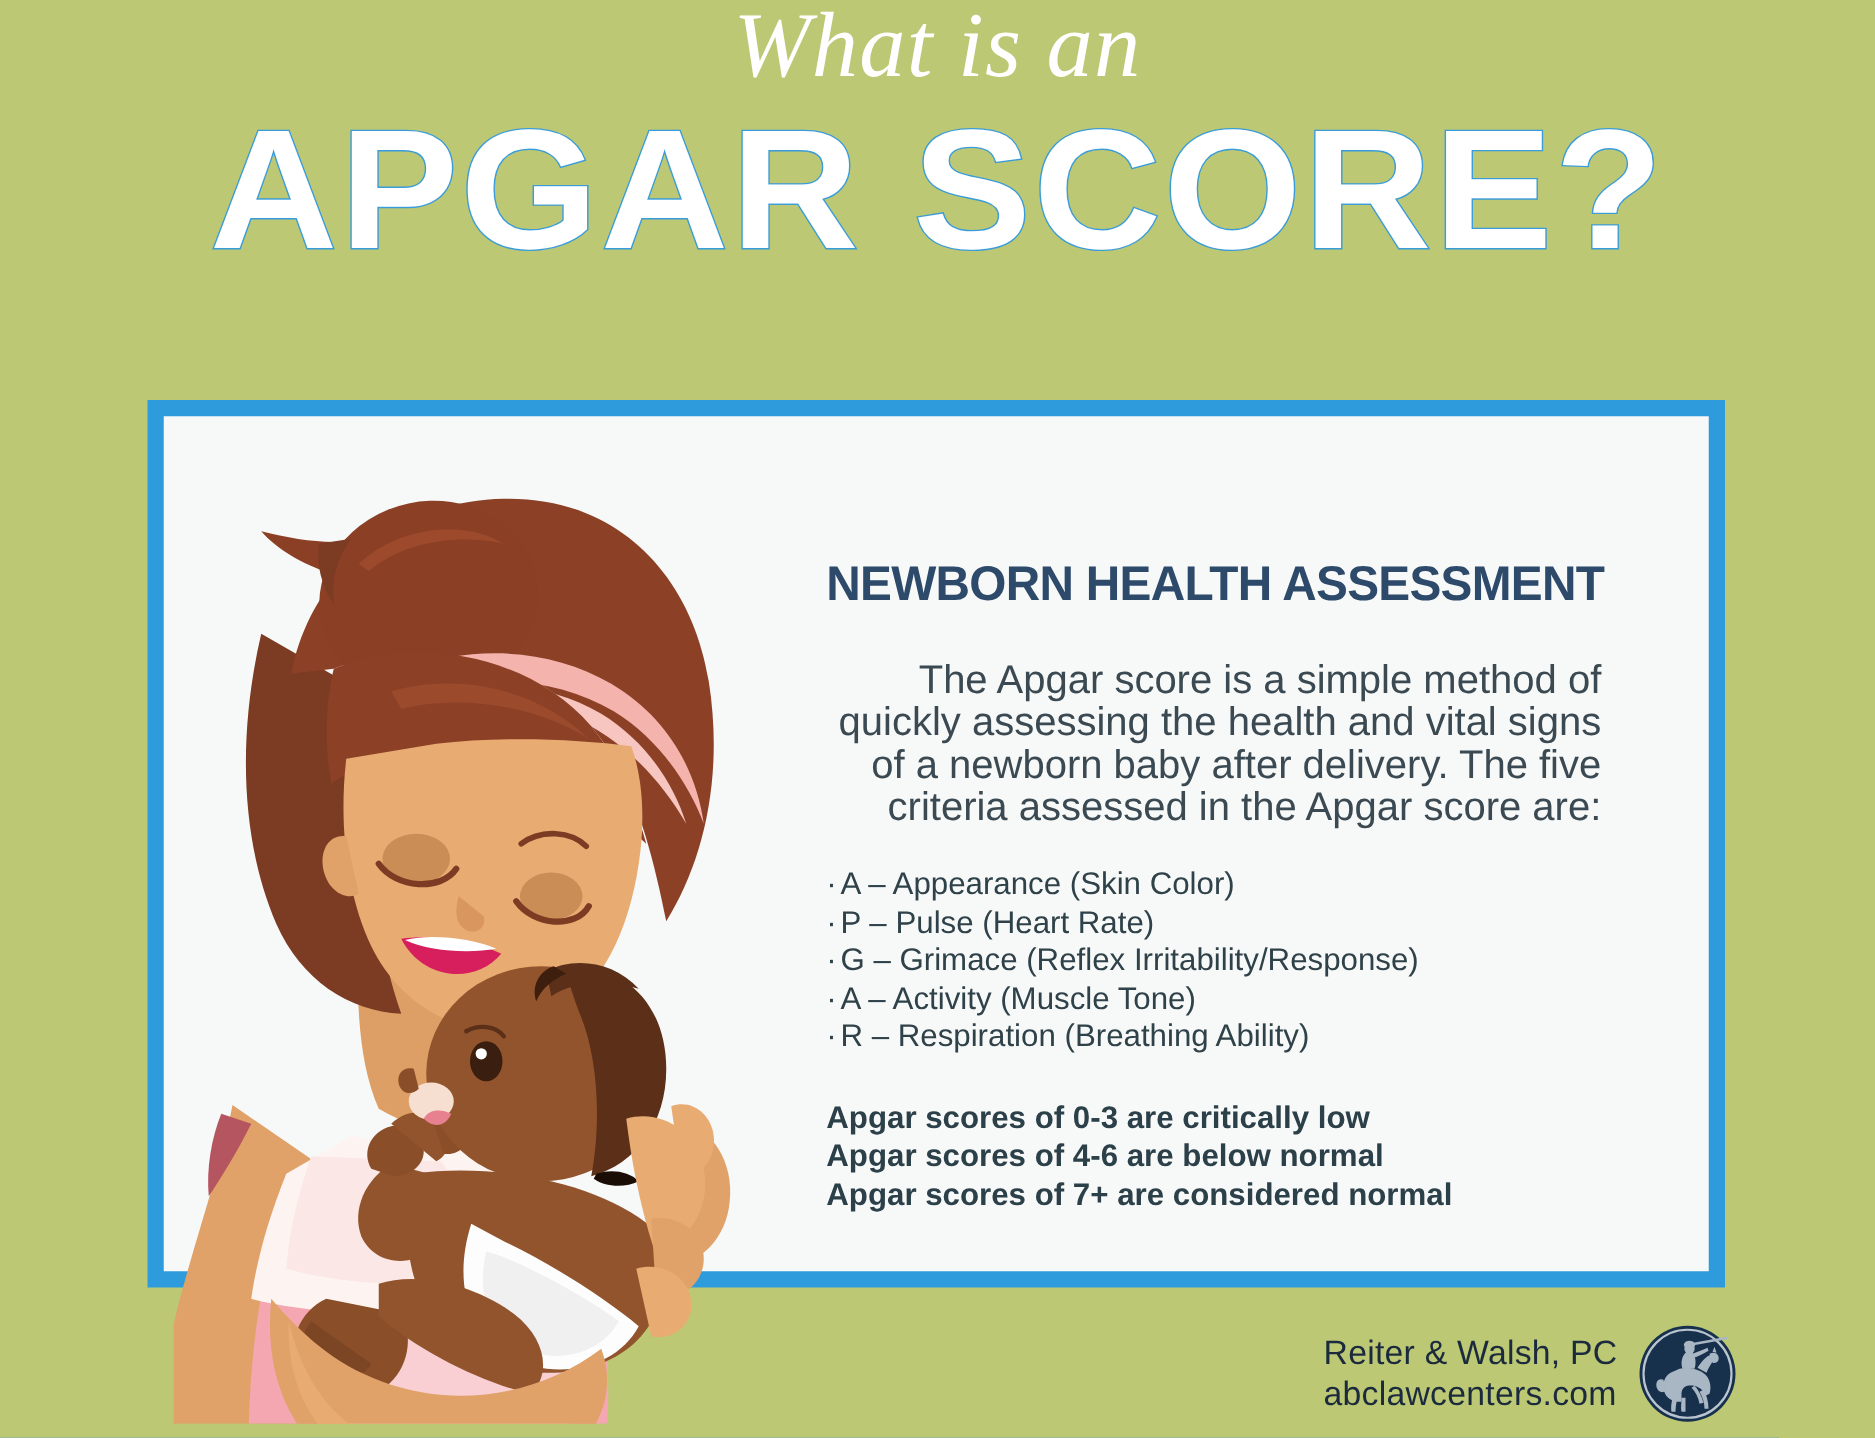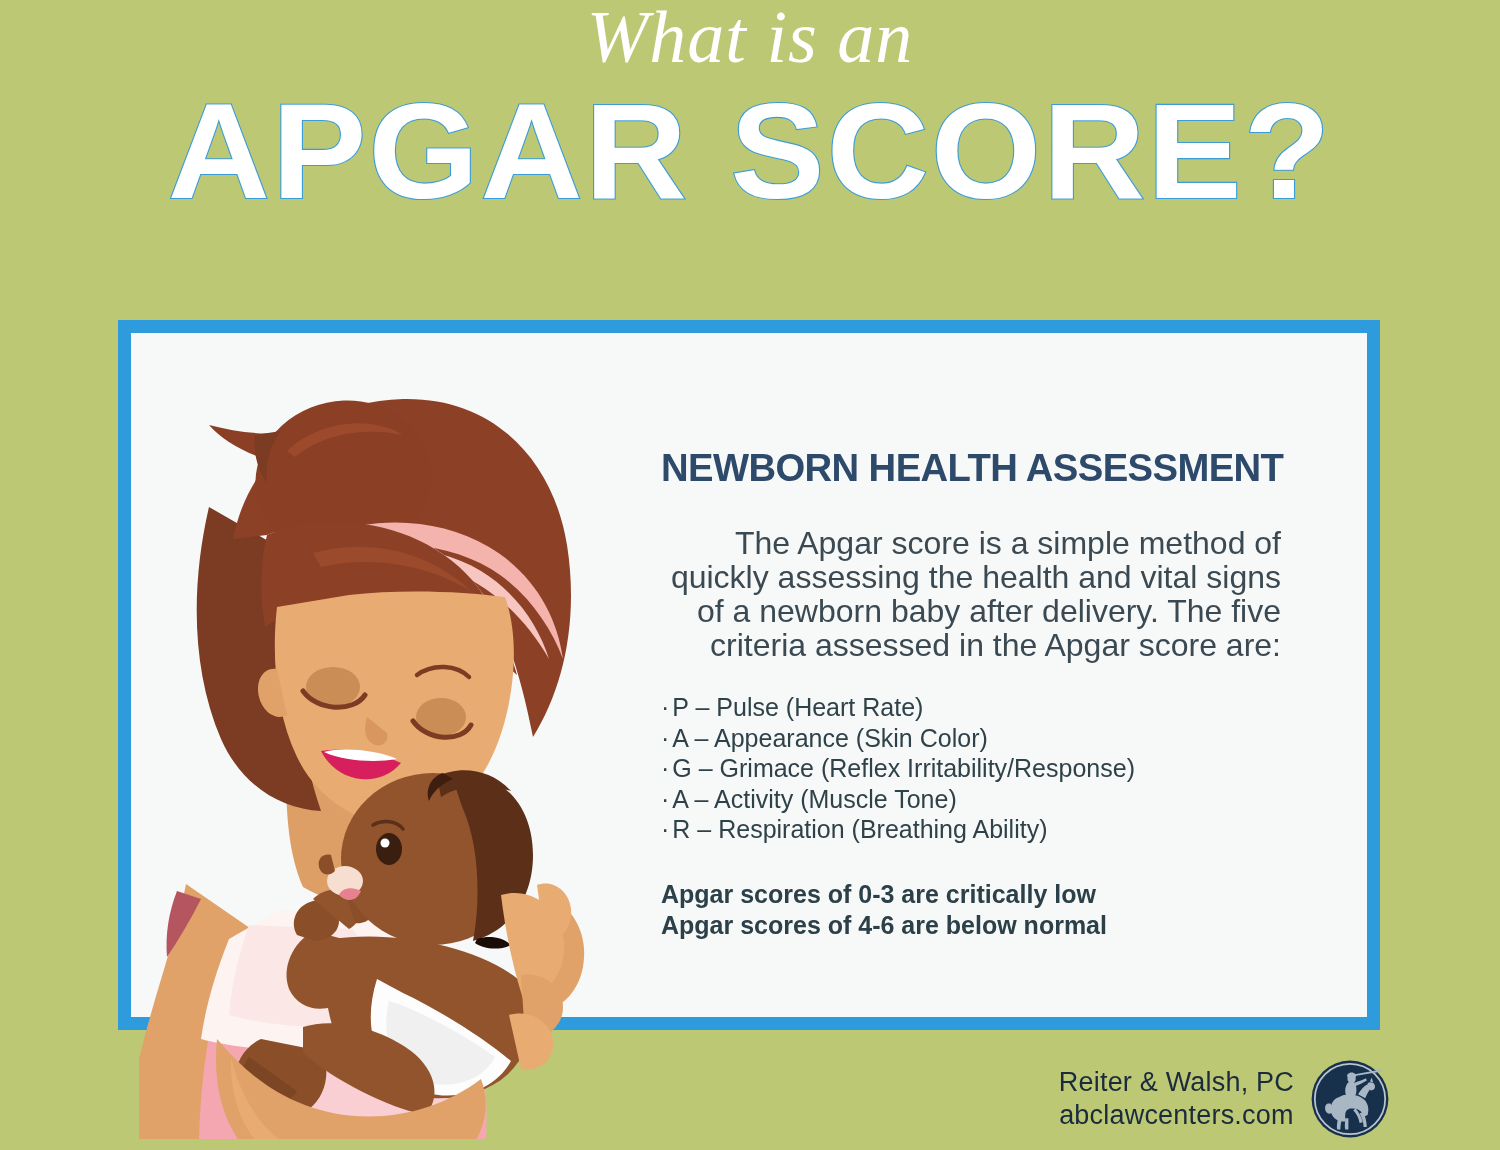--- a/index.html
+++ b/index.html
@@ -135,21 +135,21 @@
     position: absolute;
     left: 1010px;
     top: 1053px;
     width: 380px;
     height: 92px;
     display: flex;
     align-items: center;
     justify-content: flex-end;
   }
   #footer-text {
-    text-align: center;
+    text-align: left;
     margin-right: 16px;
   }
   #footer-text div {
     font-size: 27px;
     line-height: 33px;
     color: #1b2b3d;
     font-weight: 300;
     letter-spacing: 0.2px;
   }
   #footer-logo {
@@ -263,30 +263,31 @@
         </g>
       </svg>
 
       <div id="text-column">
 
         <h1 id="assessment-heading">NEWBORN HEALTH ASSESSMENT</h1>
 
         <p id="intro-paragraph">The Apgar score is a simple method of quickly assessing the health and vital signs of a newborn baby after delivery. The five criteria assessed in the Apgar score are:</p>
 
         <ul id="criteria-list">
+          <li><span class="bullet-dot">·</span><span>A – Appearance (Skin Color)</span></li>
           <li><span class="bullet-dot">·</span><span>P – Pulse (Heart Rate)</span></li>
-          <li><span class="bullet-dot">·</span><span>A – Appearance (Skin Color)</span></li>
           <li><span class="bullet-dot">·</span><span>G – Grimace (Reflex Irritability/Response)</span></li>
           <li><span class="bullet-dot">·</span><span>A – Activity (Muscle Tone)</span></li>
           <li><span class="bullet-dot">·</span><span>R – Respiration (Breathing Ability)</span></li>
         </ul>
 
         <div id="score-ranges">
           <p>Apgar scores of 0-3 are critically low</p>
           <p>Apgar scores of 4-6 are below normal</p>
+          <p>Apgar scores of 7+ are considered normal</p>
         </div>
 
       </div>
     </div>
   </div>
 
   <div id="footer">
     <div id="footer-text">
       <div>Reiter &amp; Walsh, PC</div>
       <div>abclawcenters.com</div>

